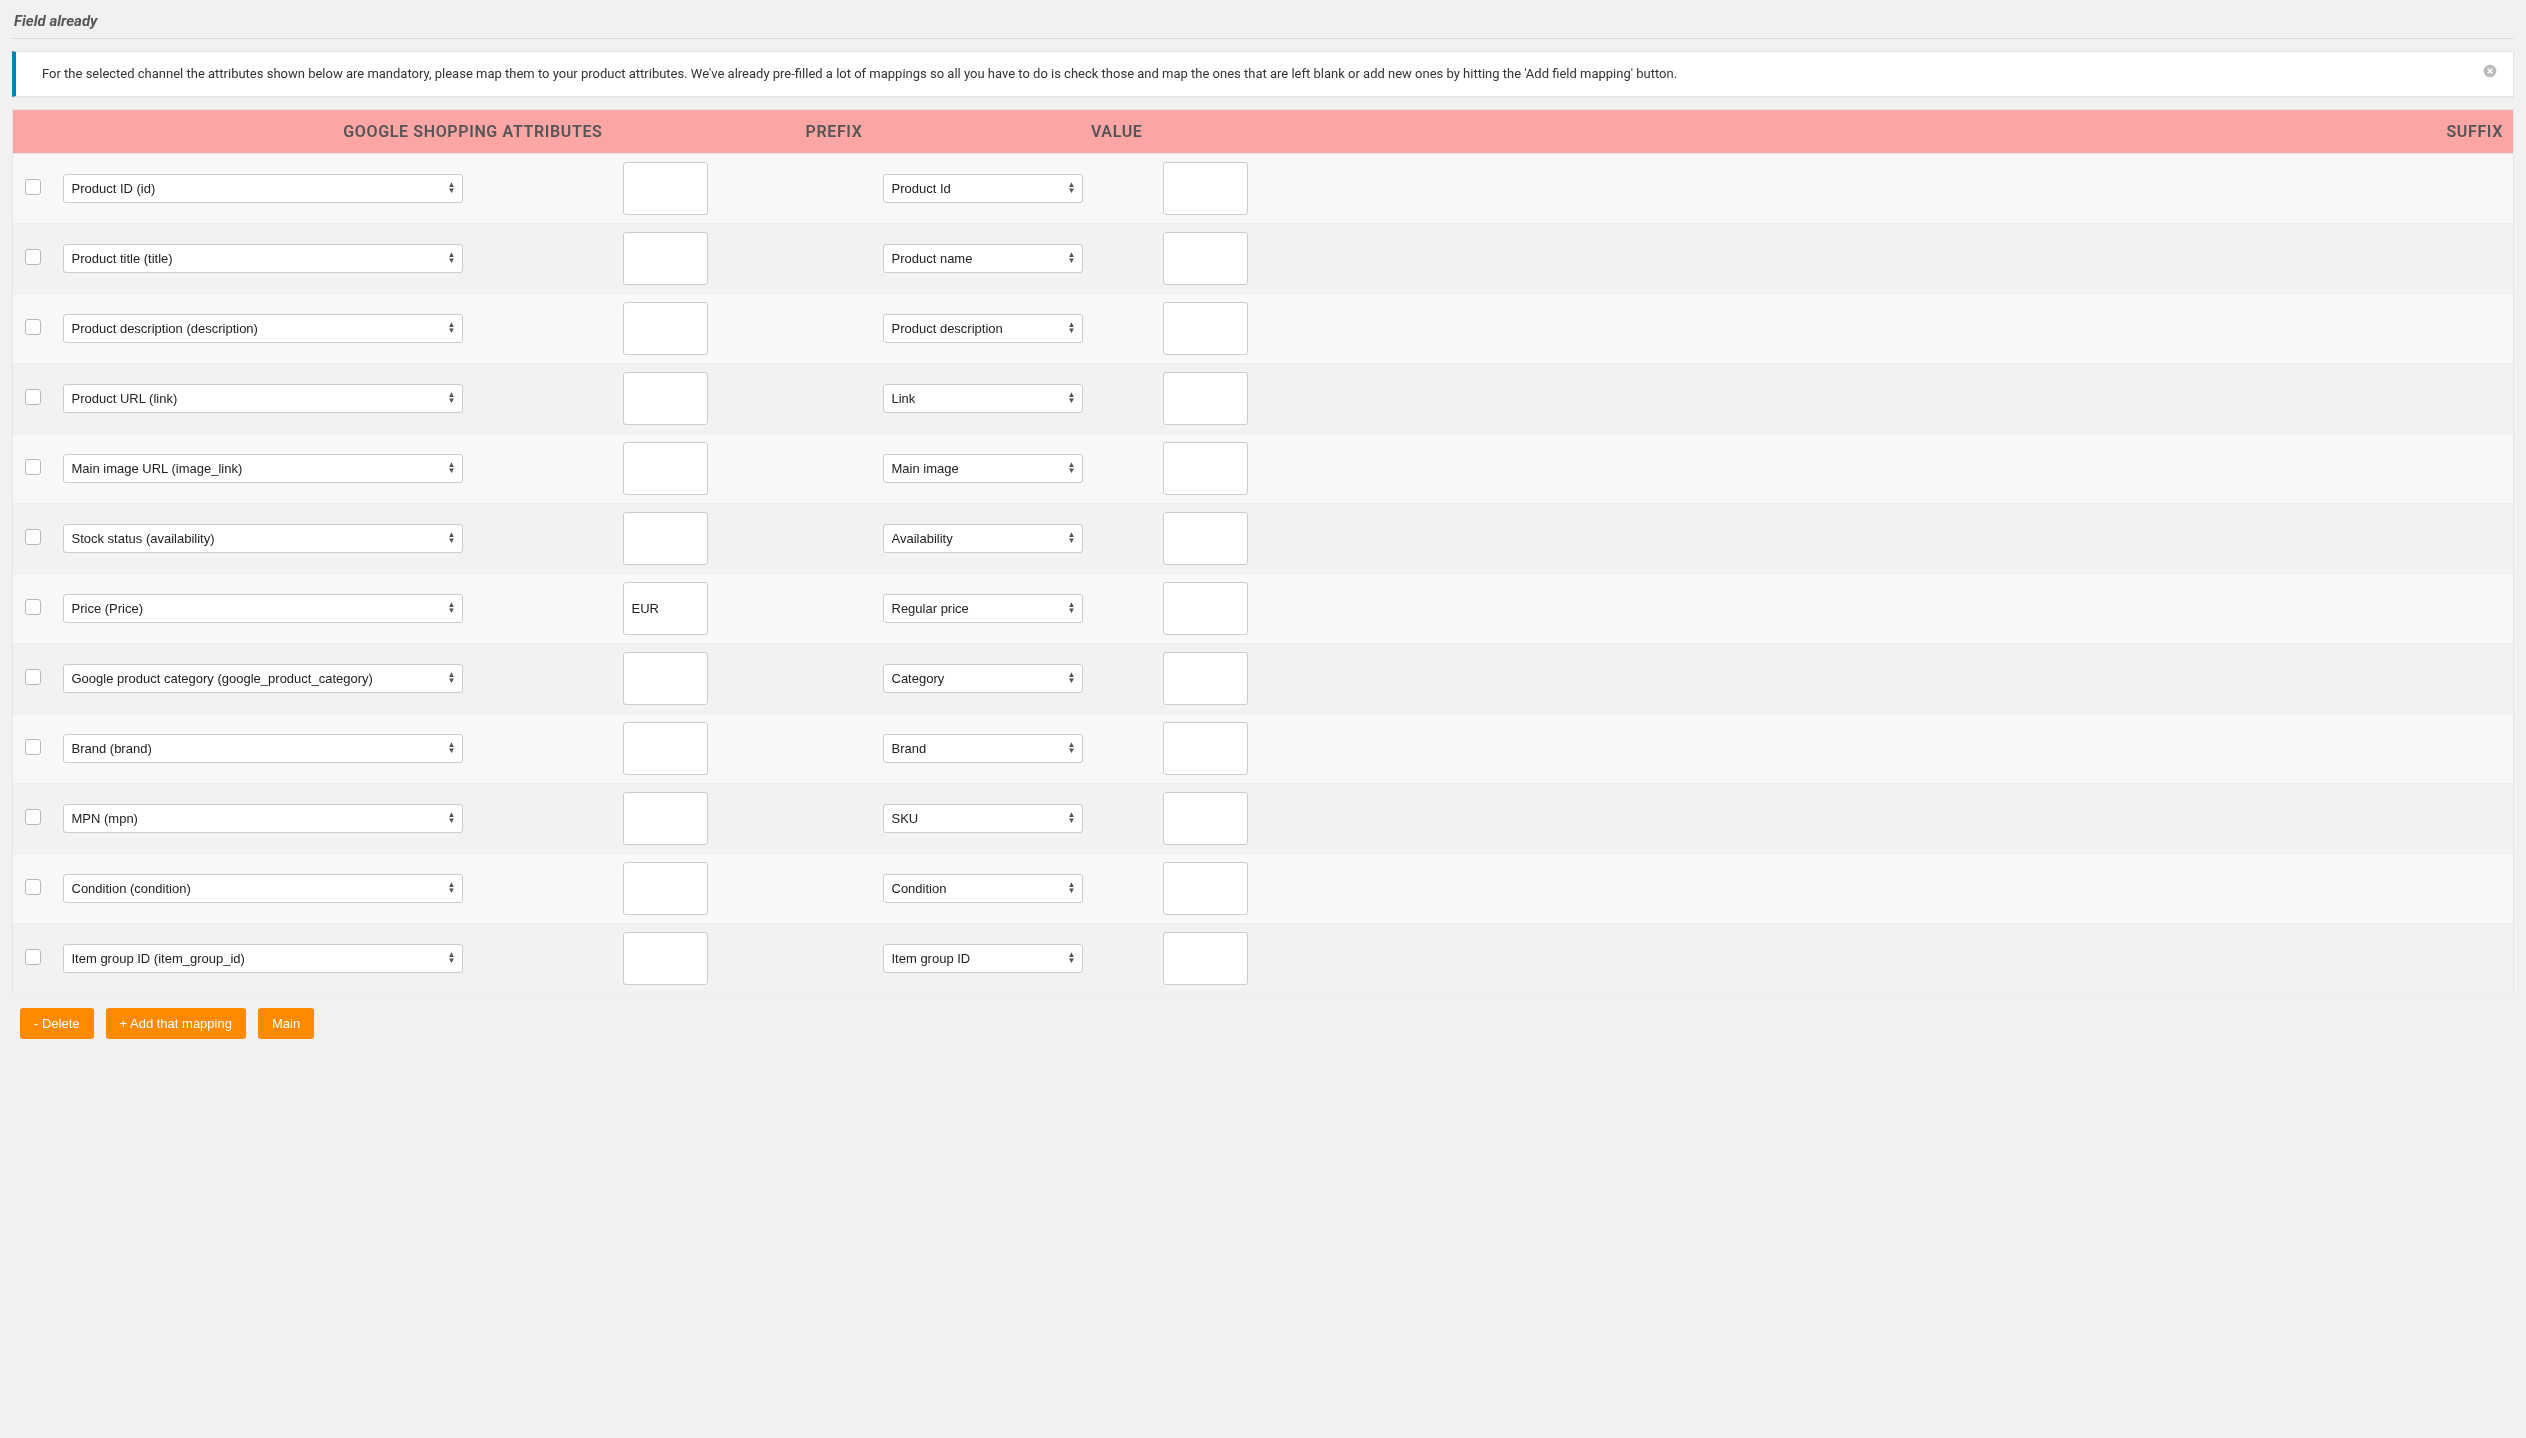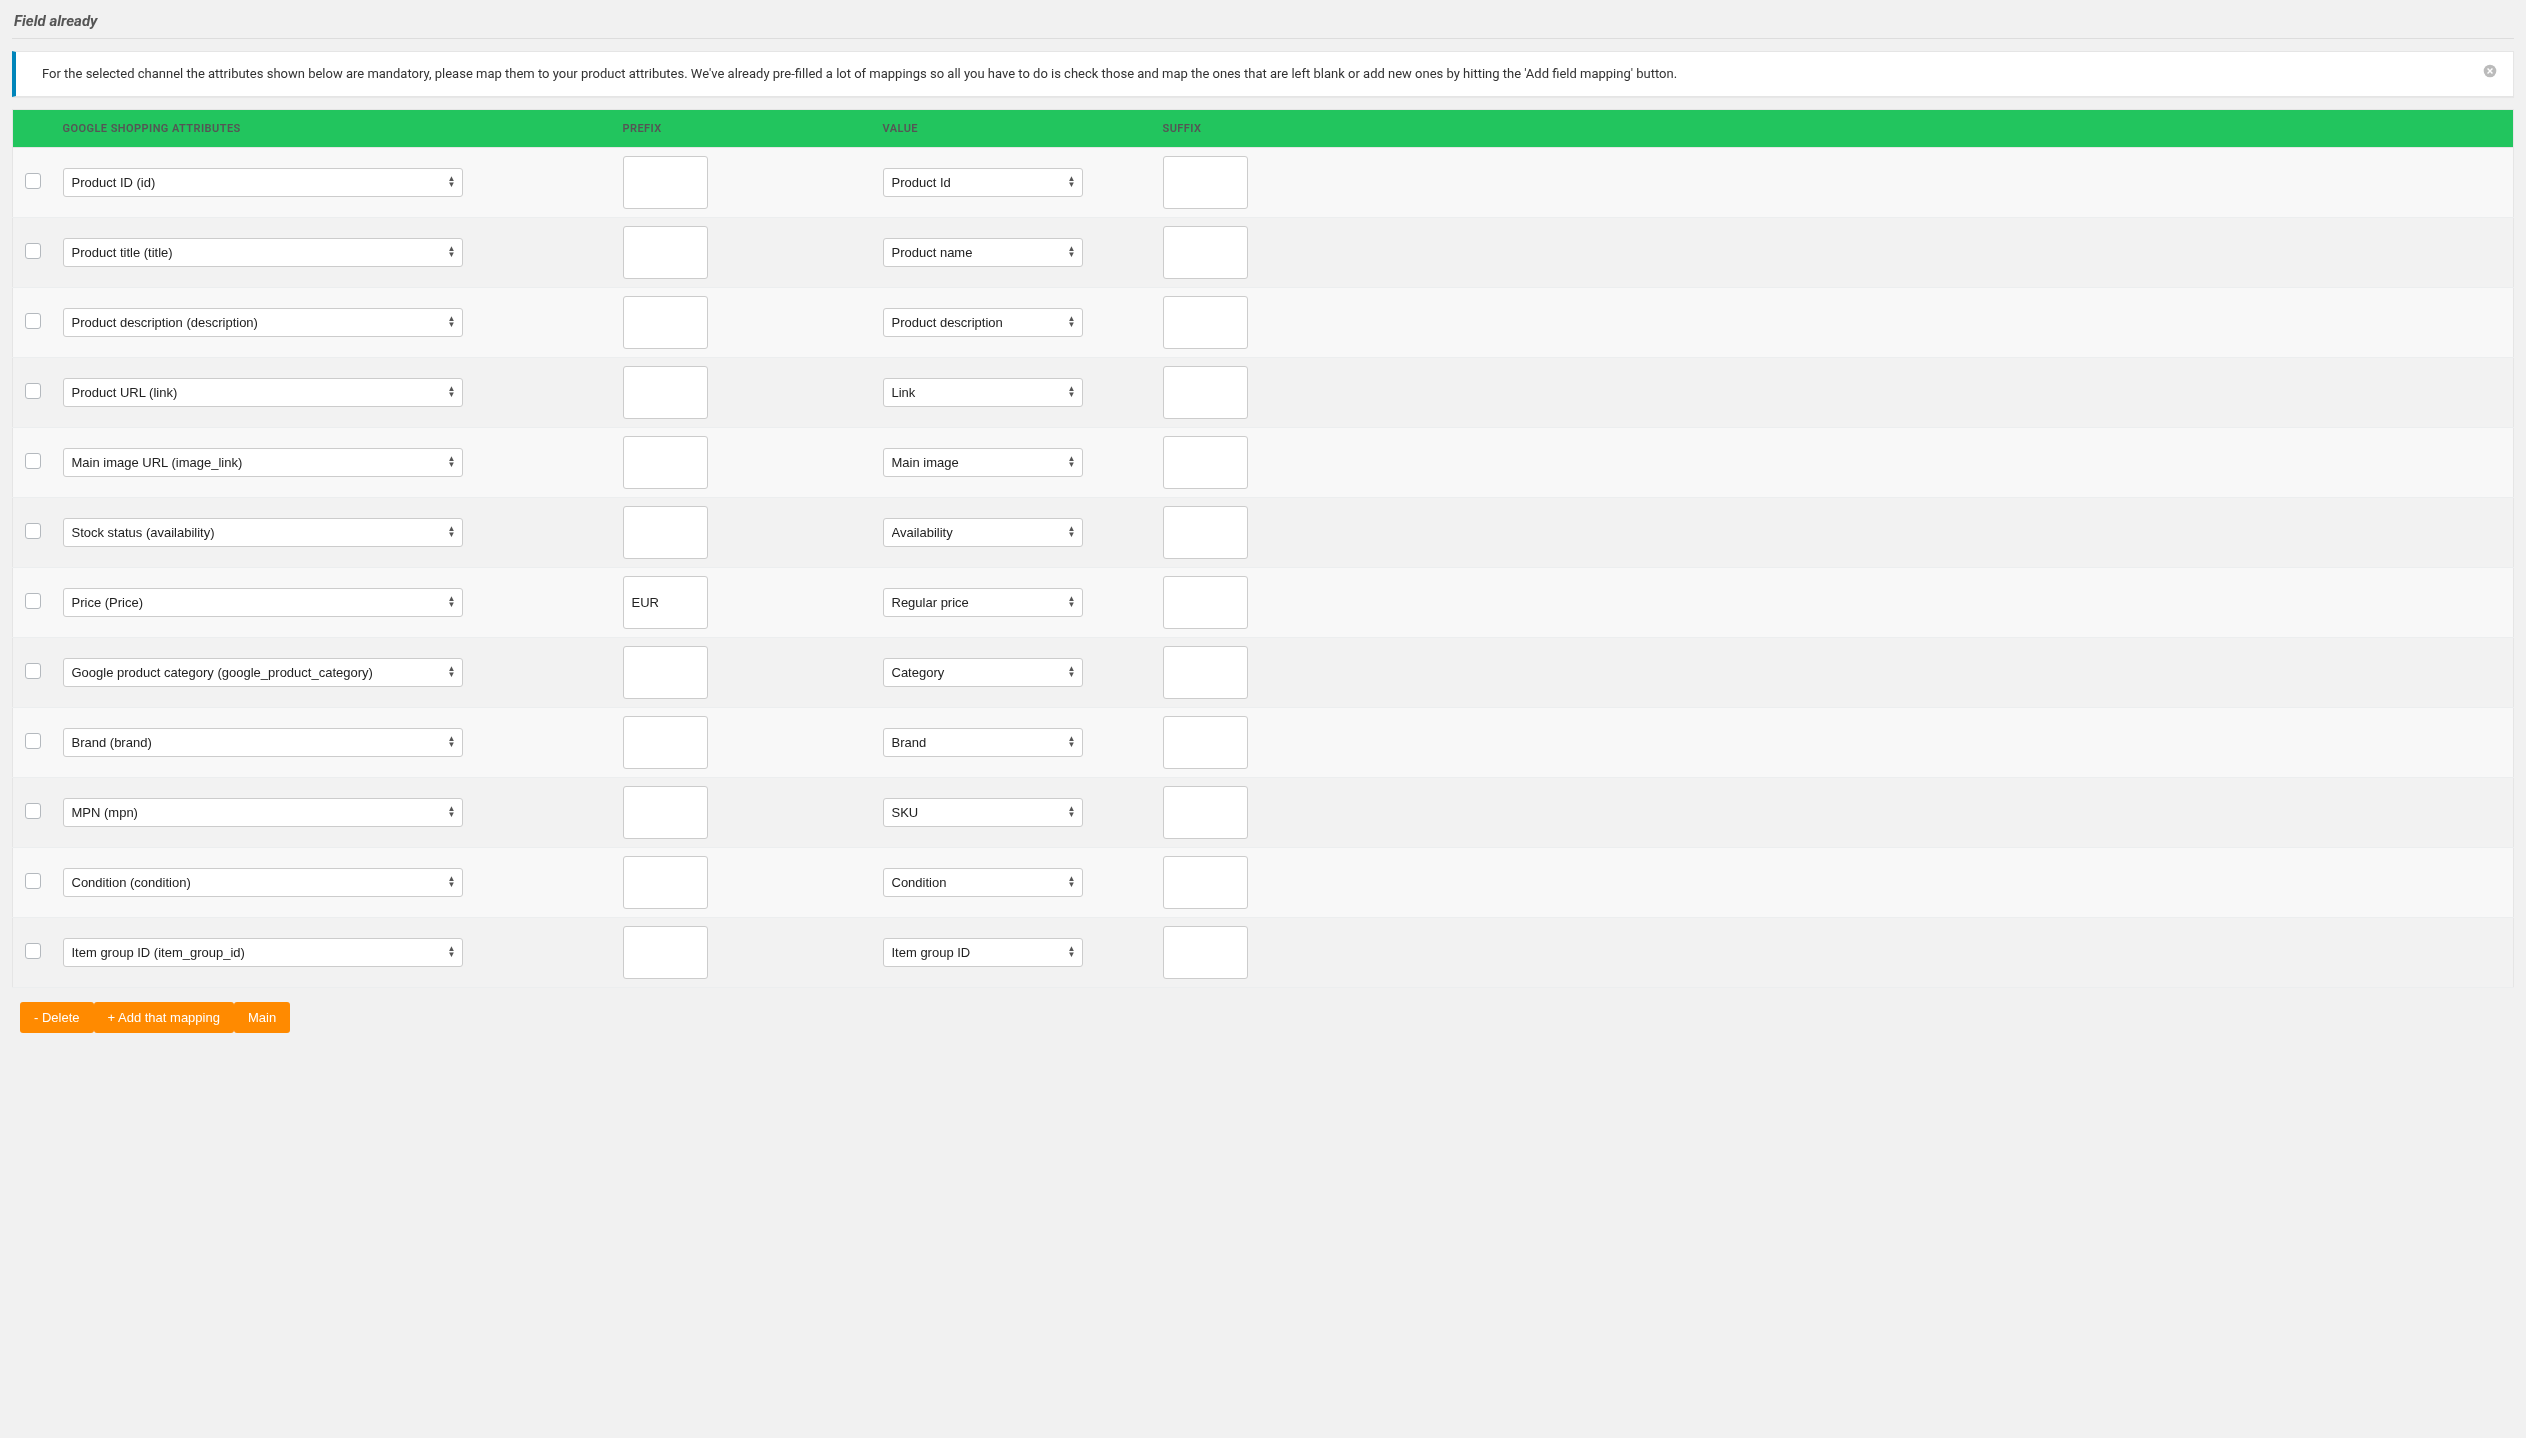--- a/index.html
+++ b/index.html
@@ -45,23 +45,23 @@
     cursor: pointer;
     padding: 2px;
   }
   table.mapping {
     width: 100%;
     border-collapse: collapse;
     margin-top: 12px;
     border: 1px solid #e5e5e5;
   }
   table.mapping thead th {
-    background: #22c55e;
-    text-align: left;
-    font-size: 11px;
+    background: #fca5a5;
+    text-align: right;
+    font-size: 16px;
     font-weight: 600;
     color: #555;
     letter-spacing: 0.04em;
     padding: 12px 10px;
     border-bottom: 1px solid #e5e5e5;
     text-transform: uppercase;
   }
   table.mapping td {
     border-bottom: 1px solid #eceeef;
     padding: 8px 10px;
@@ -122,21 +122,21 @@
     background: #fff;
     border: 1px solid #ccc;
     border-radius: 3px;
     font-size: 13px;
     padding: 18px 8px;
     width: 85px;
     color: #222;
   }
   .btnbar {
     display: flex;
-    gap: 0;
+    gap: 12px;
     margin-top: 8px;
     padding: 6px 8px;
   }
   .btn {
     background: #ff8a00;
     color: #fff;
     border: none;
     border-radius: 3px;
     padding: 8px 14px;
     font-size: 13px;

